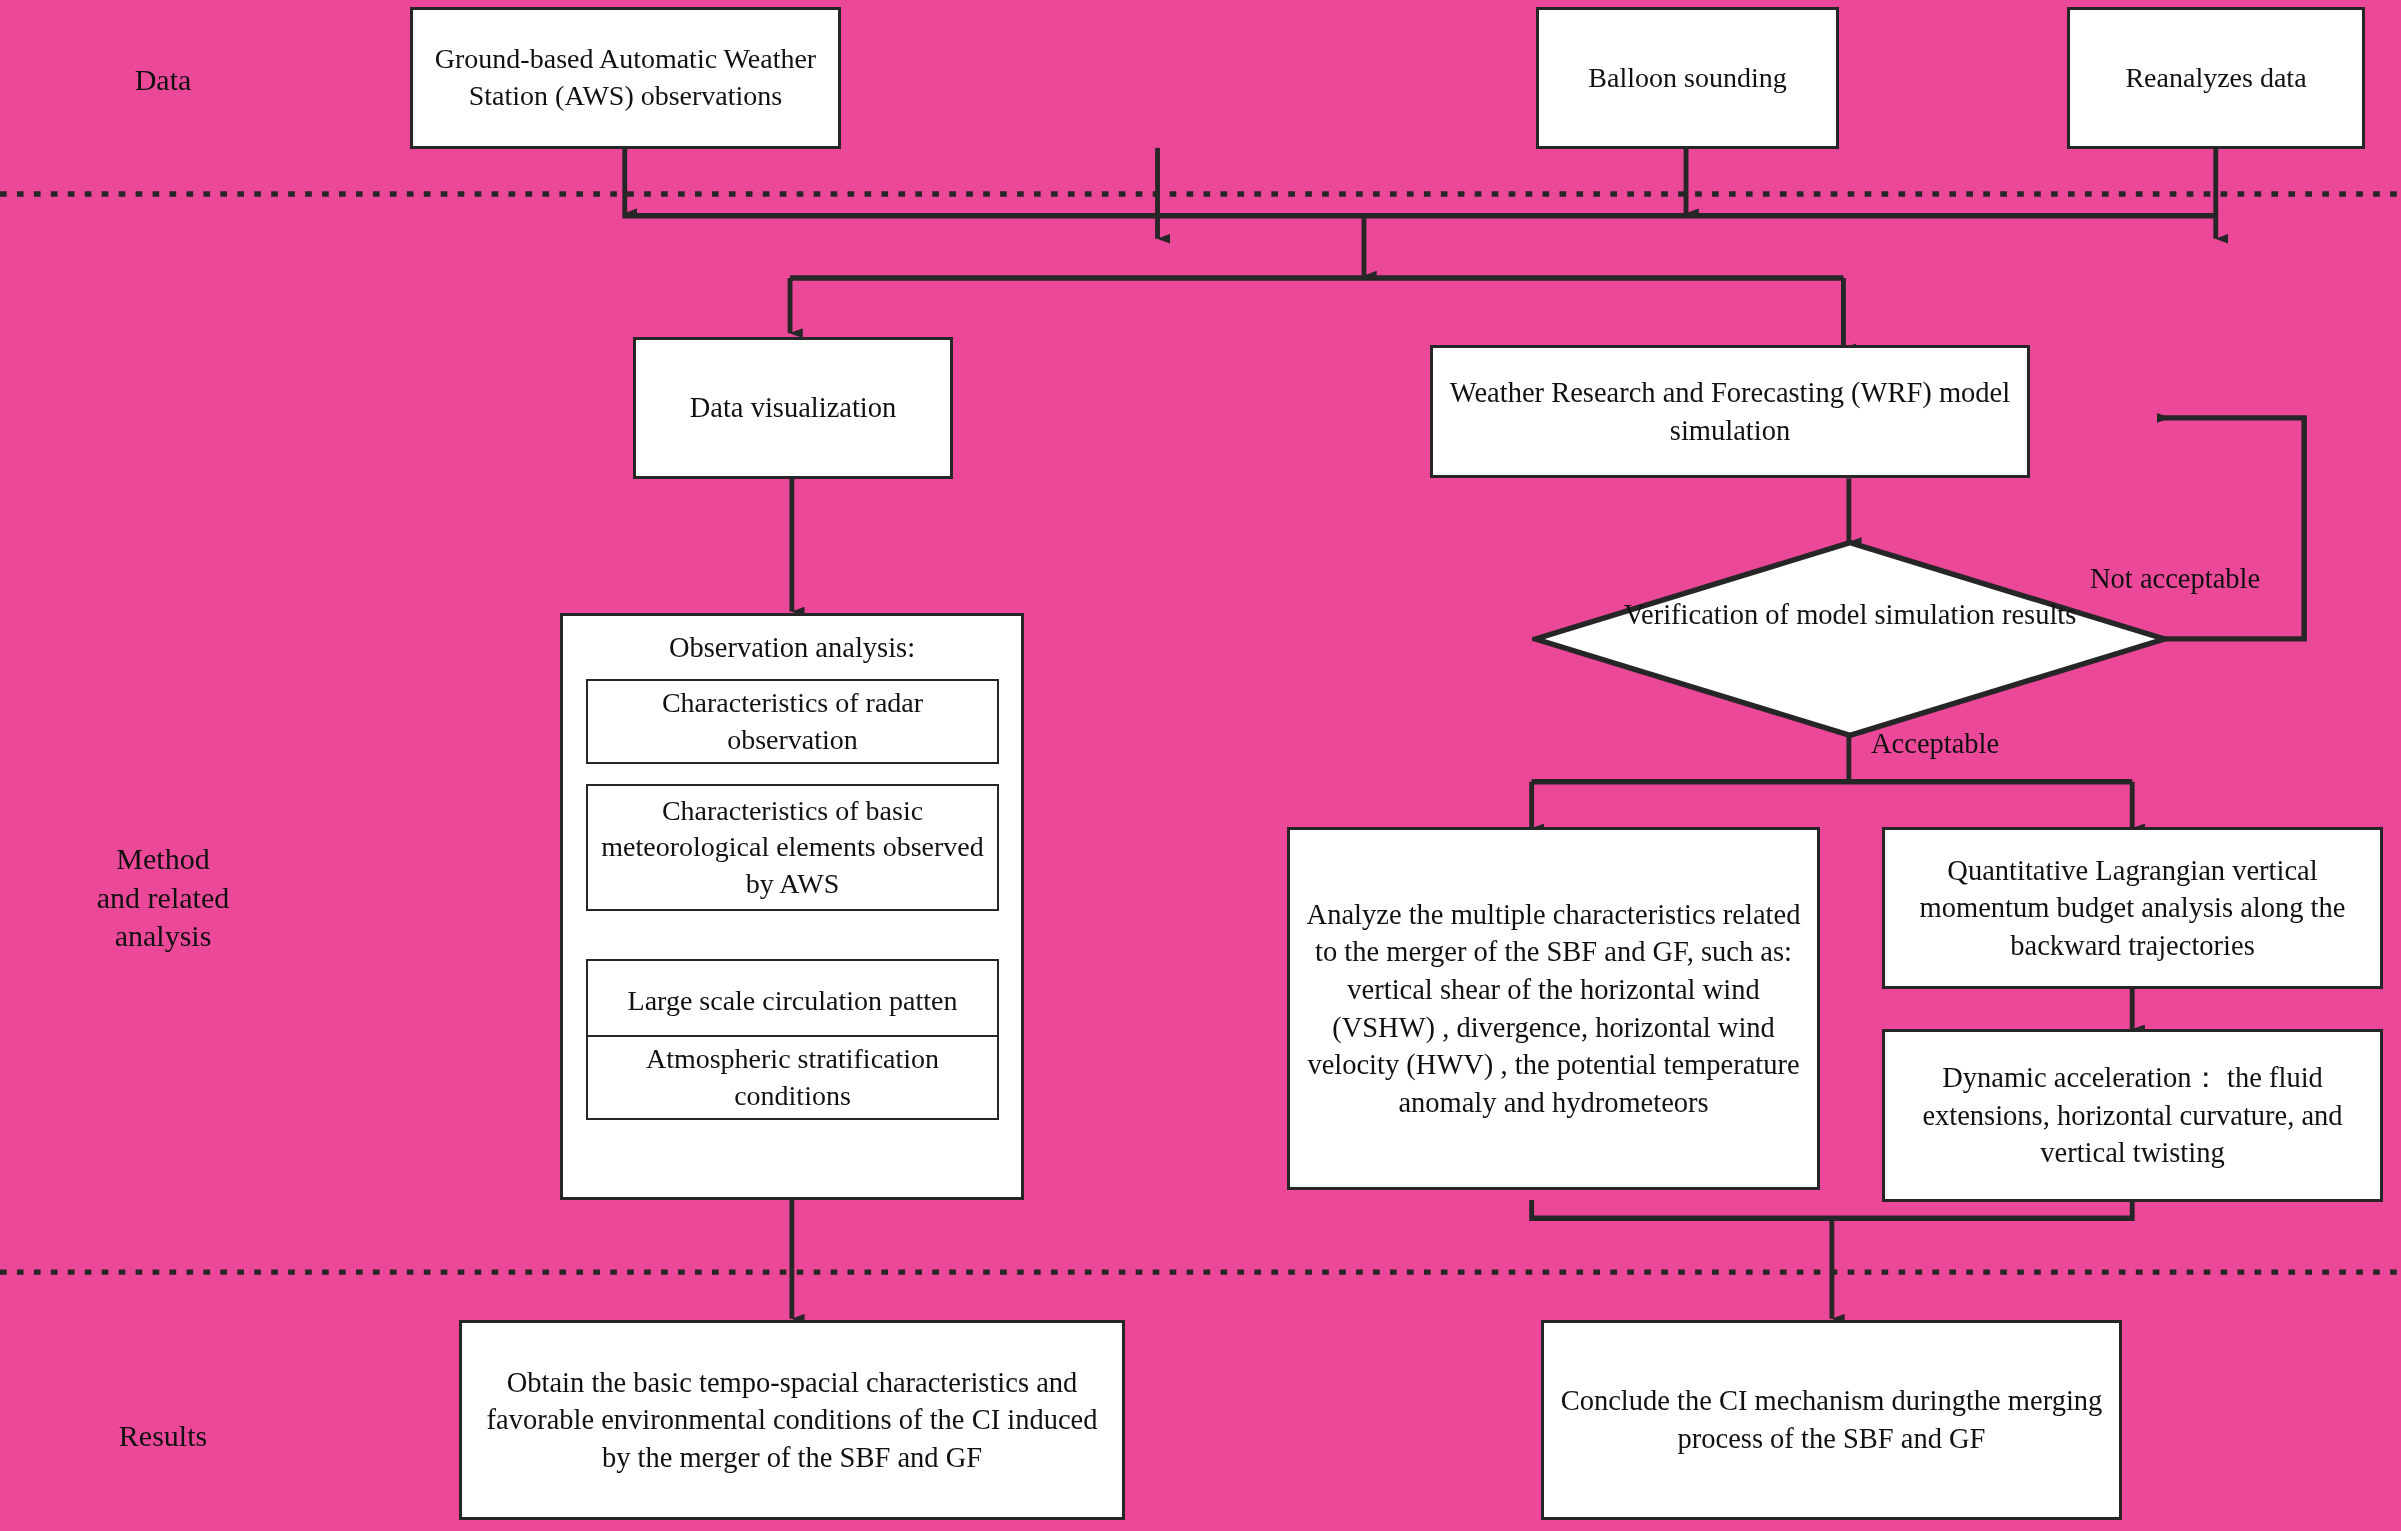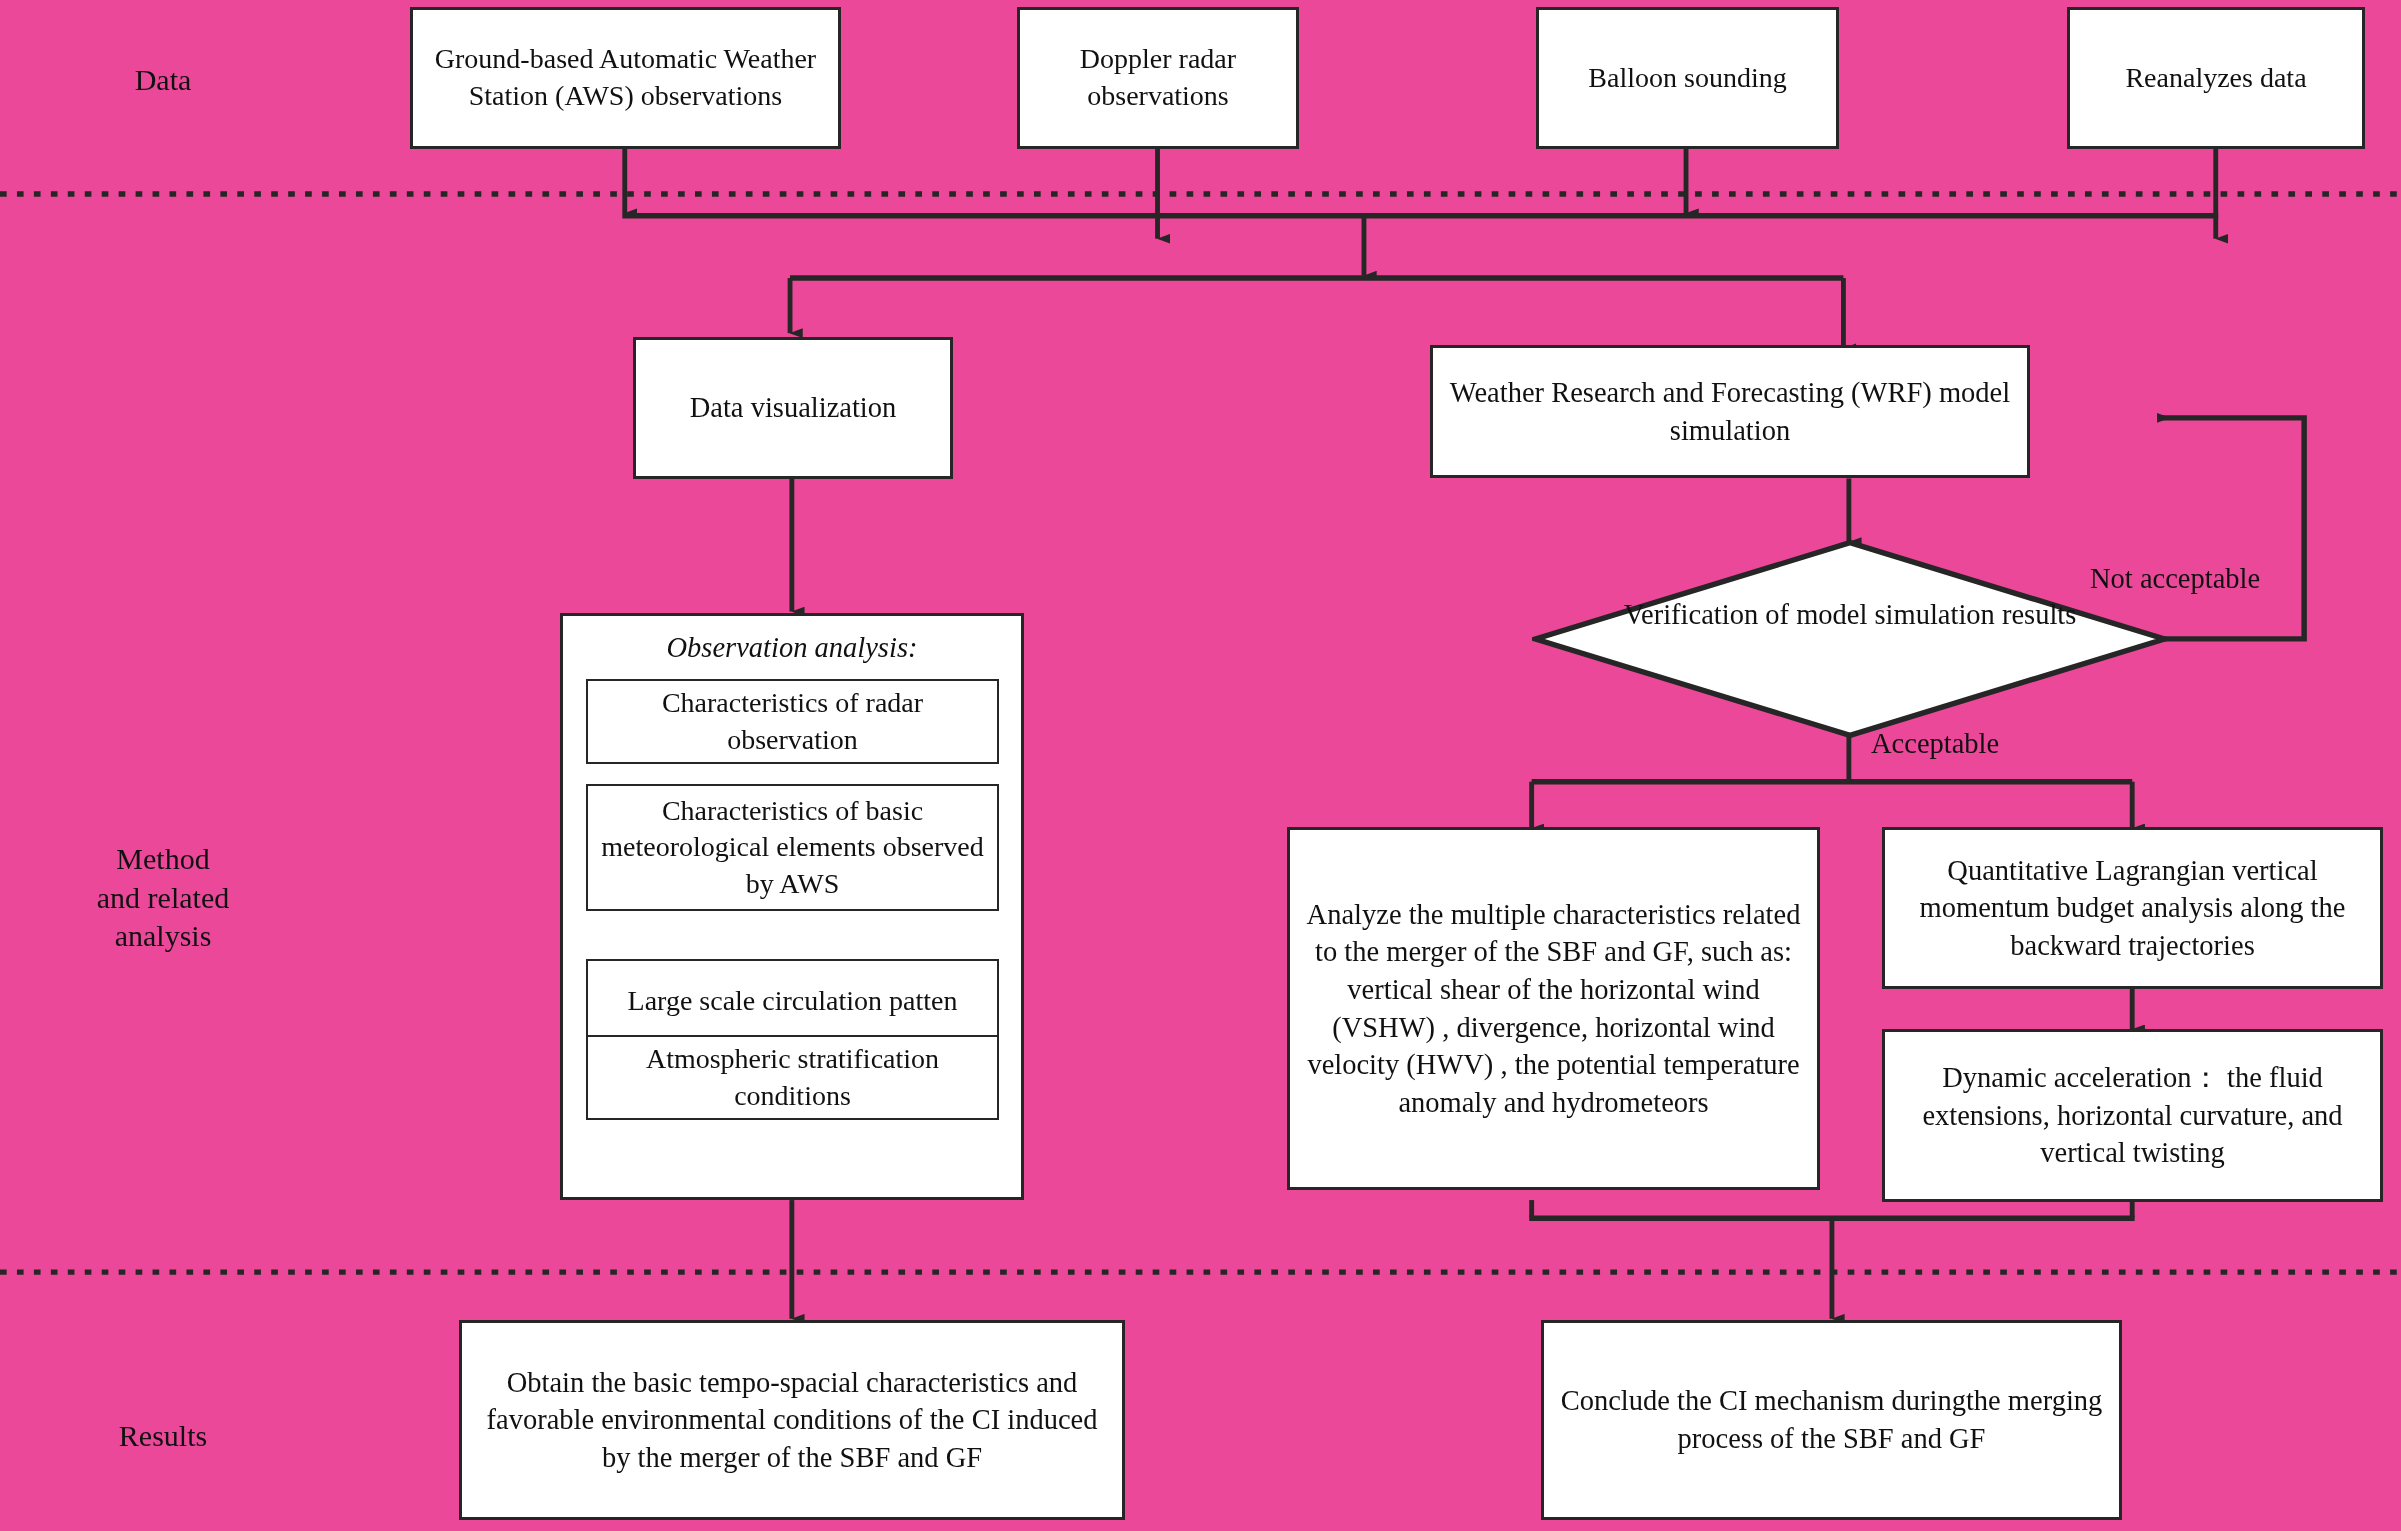--- a/index.html
+++ b/index.html
@@ -75,21 +75,20 @@
     box-sizing: border-box;
     border: 3px solid #262626;
     background: #ffffff;
     z-index: 2;
   }
   .panel-title {
     position: absolute;
     left: 0; right: 0;
     text-align: center;
     z-index: 4;
-    font-style: italic;
   }
   .fs-46 { font-size: 28px; }
   .fs-47 { font-size: 28.5px; }
   .fs-50 { font-size: 30px; }
 </style>
 </head>
 <body>
 
 <div id="canvas">
 
@@ -170,23 +169,20 @@
   </div>
 
   <div class="stage-label fs-50" style="left:36px; top:1417px; width:254px;">
     <span>Results</span>
   </div>
 
   <div class="node fs-46" style="left:410px; top:7.3px; width:431px; height:142px;">
     <span>Ground-based Automatic Weather Station (AWS) observations</span>
   </div>
 
-  <div class="node fs-46" style="left:1017px; top:7.3px; width:282px; height:142px;">
-    <span>Doppler radar observations</span>
-  </div>
 
   <div class="node fs-46" style="left:1536px; top:7.3px; width:303px; height:142px;">
     <span>Balloon sounding</span>
   </div>
 
   <div class="node fs-46" style="left:2067px; top:7.3px; width:298px; height:142px;">
     <span>Reanalyzes data</span>
   </div>
 
   <div class="node fs-47" style="left:633px; top:337px; width:320px; height:142px;">

